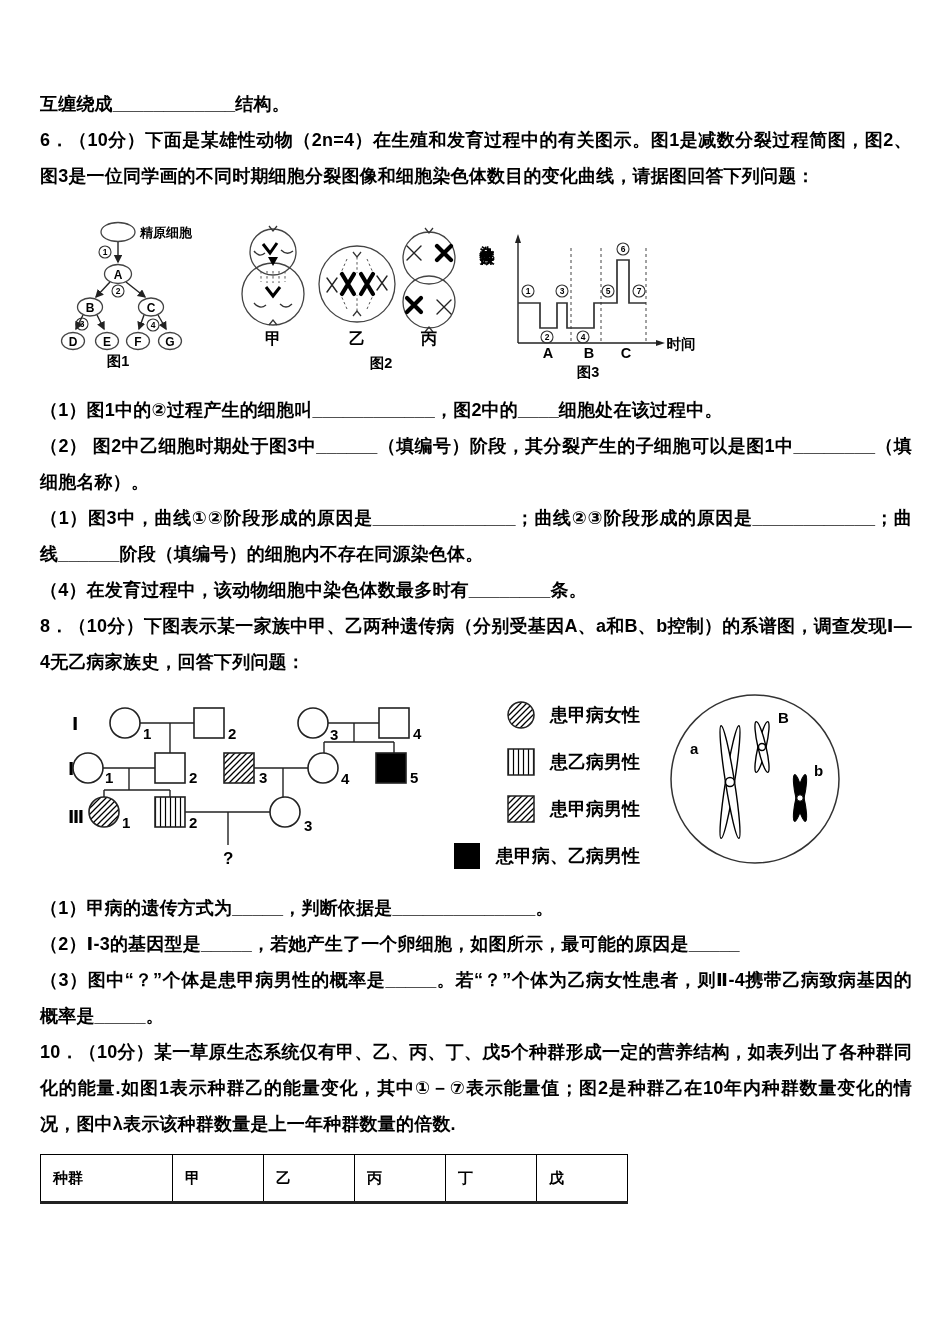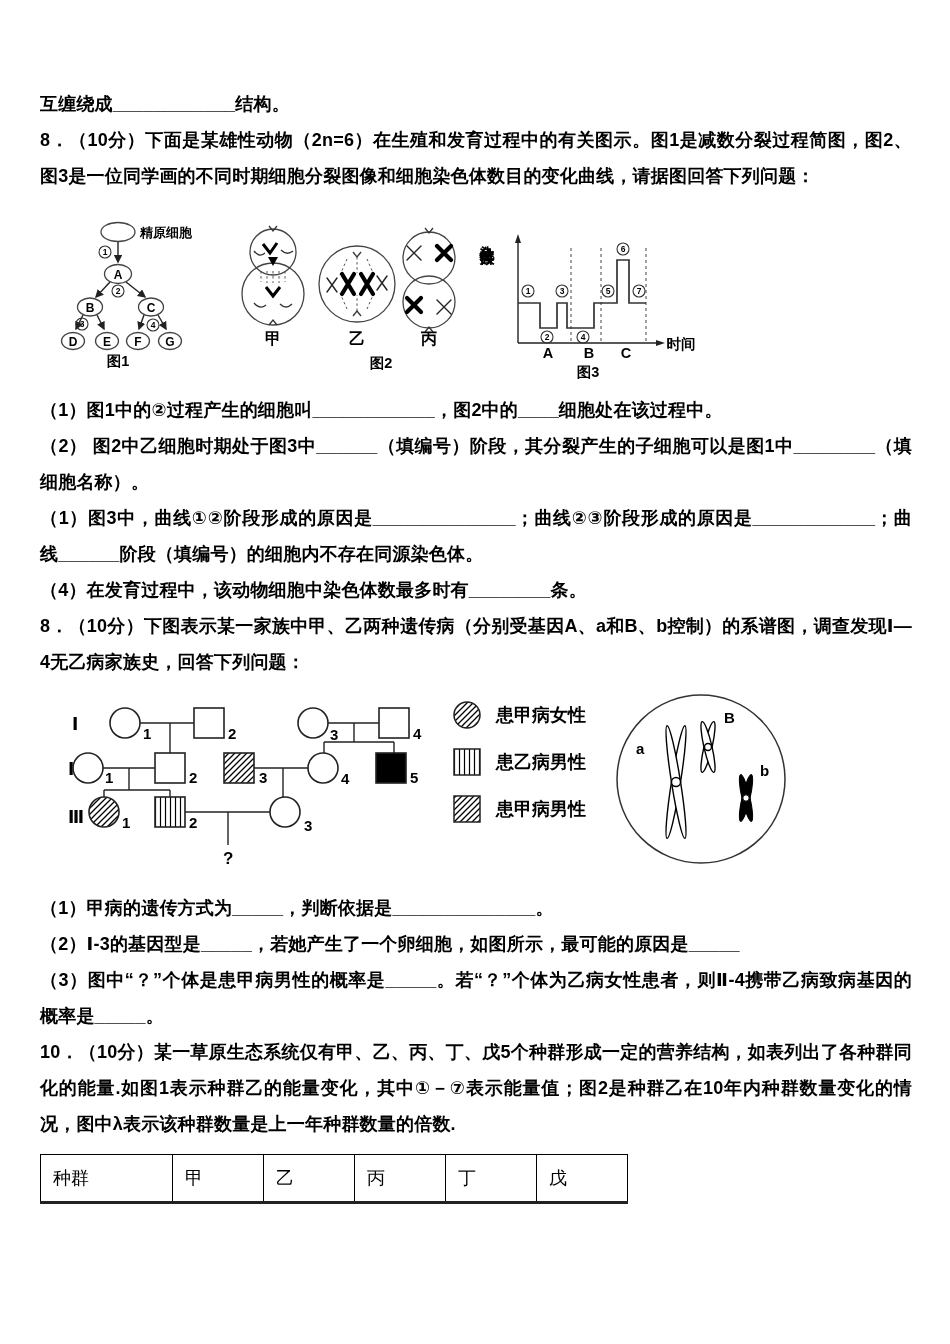--- a/index.html
+++ b/index.html
@@ -26,31 +26,31 @@
   .fig3{display:flex;align-items:flex-start;}
   .vlabel{writing-mode:vertical-rl;text-orientation:upright;font-size:15px;font-weight:bold;margin:14px 2px 0 0;letter-spacing:2px;}
   .pl{stroke:#222;stroke-width:1.4;}
   .pshape{stroke:#222;stroke-width:1.6;}
   .pnum{font-size:15px;font-weight:bold;}
   .gentxt{font-size:17px;font-weight:bold;}
   .legend{display:flex;flex-direction:column;gap:17px;padding-top:10px;}
   .legend-item{display:flex;align-items:center;gap:14px;justify-content:flex-end;}
   .legend-item span{font-size:18px;font-weight:bold;white-space:nowrap;}
   table.q10{border-collapse:collapse;margin:12px 0 0 0;}
-  table.q10 td{border:1.6px solid #000;height:46px;vertical-align:middle;padding:0 0 0 12px;font-size:18px;font-weight:400;}
+  table.q10 td{border:1.6px solid #000;height:46px;vertical-align:middle;padding:0 0 0 12px;font-size:15px;font-weight:700;}
   table.q10{border-bottom:3px solid #222;}
 </style>
 </head>
 <body>
 
 <div class="page">
 
   <p class="line">互缠绕成____________结构。</p>
 
-  <p class="line">8．（10分）下面是某雄性动物（2n=6）在生殖和发育过程中的有关图示。图1是减数分裂过程简图，图2、图3是一位同学画的不同时期细胞分裂图像和细胞染色体数目的变化曲线，请据图回答下列问题：</p>
+  <p class="line">6．（10分）下面是某雄性动物（2n=4）在生殖和发育过程中的有关图示。图1是减数分裂过程简图，图2、图3是一位同学画的不同时期细胞分裂图像和细胞染色体数目的变化曲线，请据图回答下列问题：</p>
 
   <div class="figrow q8figs">
 
     <svg width="160" height="152" viewBox="0 0 160 152">
       <defs>
         <marker id="arr" markerWidth="7" markerHeight="7" refX="5" refY="3" orient="auto">
           <path d="M0,0 L6,3 L0,6 z" fill="#222"></path>
         </marker>
       </defs>
       <ellipse cx="58" cy="14" rx="17" ry="9.5" class="cell"></ellipse>
@@ -246,20 +246,26 @@
             <rect x="2" y="2" width="26" height="26" fill="url(#pvert)" stroke="#222" stroke-width="1.5"></rect>
           </svg>
         <span>患乙病男性</span>
       </div>
       <div class="legend-item">
         <svg width="30" height="30">
             <rect x="2" y="2" width="26" height="26" fill="url(#pdiag)" stroke="#222" stroke-width="1.5"></rect>
           </svg>
         <span>患甲病男性</span>
       </div>
+      <div class="legend-item">
+        <svg width="30" height="30">
+            <rect x="2" y="2" width="26" height="26" fill="#000"></rect>
+          </svg>
+        <span>患甲病、乙病男性</span>
+      </div>
     </div>
 
     <svg width="182" height="178" viewBox="0 0 182 178">
       <circle cx="89" cy="89" r="84" fill="#fff" stroke="#333" stroke-width="1.5"></circle>
       <g transform="translate(64,92)">
         <ellipse rx="4.5" ry="57" transform="rotate(9)" fill="#fff" stroke="#000" stroke-width="1.4"></ellipse>
         <ellipse rx="4.5" ry="57" transform="rotate(-9)" fill="#fff" stroke="#000" stroke-width="1.4"></ellipse>
         <circle r="4.5" fill="#fff" stroke="#000" stroke-width="1.4"></circle>
       </g>
       <g transform="translate(96,57)">

